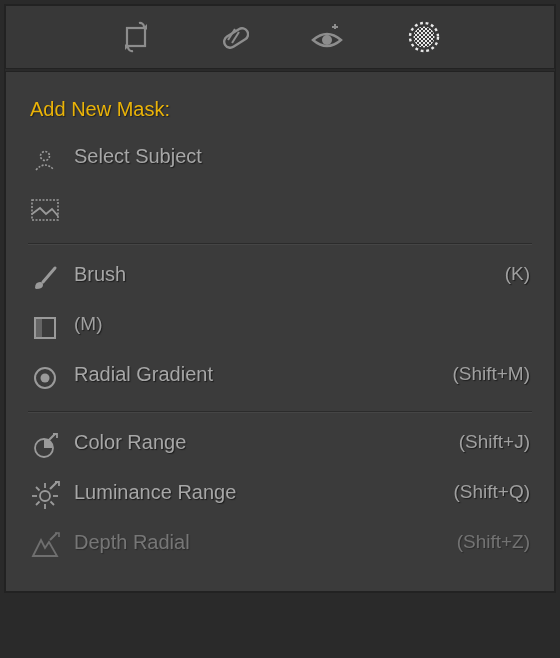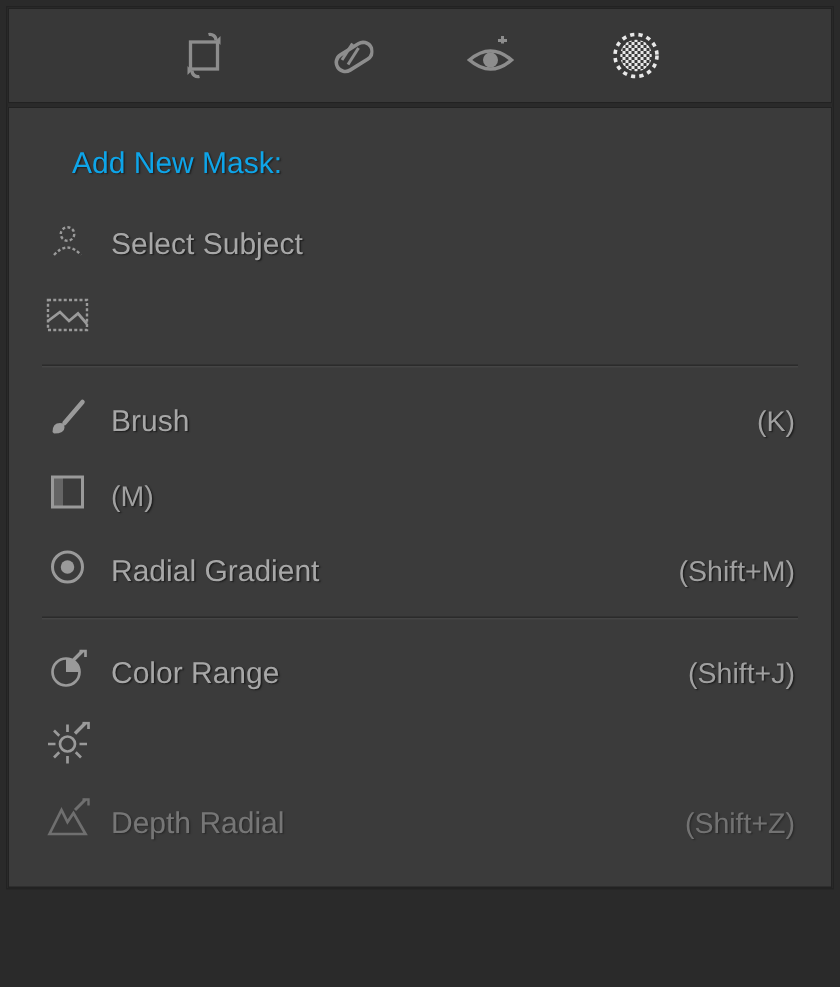--- a/index.html
+++ b/index.html
@@ -31,27 +31,27 @@
   }
   .tool svg { display:block; }
   .panel {
     background: #3b3b3b;
     border: 1px solid #222;
     margin-top: 2px;
     padding: 20px 18px 20px 18px;
   }
   .heading {
     font-size: 20px;
-    color: #0ea5e9;
+    color: #eab308;
     text-shadow: 1px 1px 1px #222;
-    margin: 6px 0 14px 24px;
+    margin: 6px 0 14px 6px;
   }
   .row {
     display:flex;
-    align-items:flex-end;
+    align-items:flex-start;
     gap: 14px;
     padding: 10px 6px;
     cursor:pointer;
   }
   .row .icon {
     width: 30px; height: 30px;
     display:flex; align-items:center; justify-content:center;
     flex: none;
   }
   .row .label {
@@ -213,20 +213,22 @@
             <line x1="2" y1="15" x2="7" y2="15"></line>
             <line x1="23" y1="15" x2="28" y2="15"></line>
             <line x1="6" y1="6" x2="9.5" y2="9.5"></line>
             <line x1="20.5" y1="20.5" x2="24" y2="24"></line>
             <line x1="6" y1="24" x2="9.5" y2="20.5"></line>
           </g>
           <path d="M20 8 L27 1" stroke="#9a9a9a" stroke-width="2.2"></path>
           <path d="M25 1 L29 1 L29 5" fill="none" stroke="#9a9a9a" stroke-width="1.8"></path>
         </svg>
       </span>
+      <span class="label">Luminance Range</span>
+      <span class="shortcut">(Shift+Q)</span>
     </div>
 
     <div class="row disabled">
       <span class="icon">
         <svg width="30" height="28" viewBox="0 0 30 28">
           <path d="M3 24 L11 8 L15 16 L19 10 L27 24 Z" fill="none" stroke="#9a9a9a" stroke-width="1.8"></path>
           <path d="M20 8 L27 1" stroke="#9a9a9a" stroke-width="2"></path>
           <path d="M25 1 L29 1 L29 5" fill="none" stroke="#9a9a9a" stroke-width="1.6"></path>
         </svg>
       </span>

